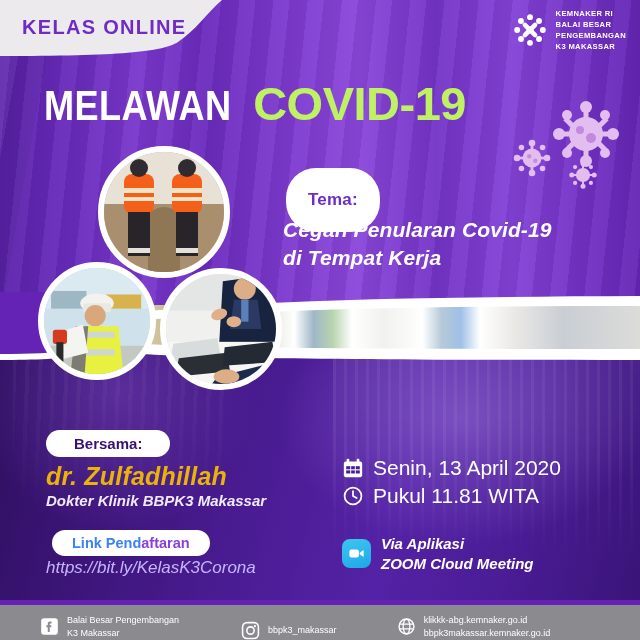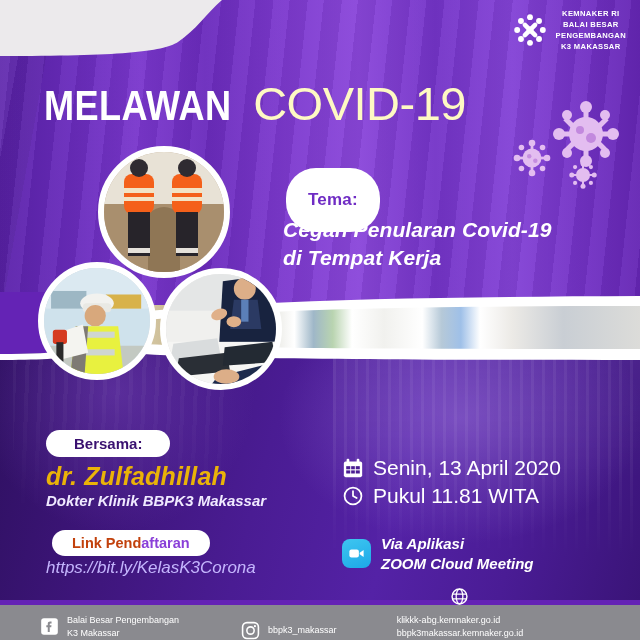--- a/index.html
+++ b/index.html
@@ -93,35 +93,35 @@
   
   .logo-block {
     position: absolute; right: 14px; top: 8px;
     display: flex; align-items: center; gap: 7px; z-index: 8;
   }
   .logo-mark { width: 38px; height: 38px; flex: 0 0 38px; }
   .logo-text {
     color: #fff; font-size: 7.6px; font-weight: 700;
     line-height: 1.45; letter-spacing: .35px;
   }
-  .logo-text div { white-space: nowrap; text-align: center; }
+  .logo-text div { white-space: nowrap; }
 
   
   .headline {
     position: absolute; left: 44px; top: 76px; z-index: 7;
     display: flex; align-items: baseline; gap: 15px;
     white-space: nowrap;
   }
   .hl-melawan {
     color: #fff; font-size: 42px; font-weight: 700;
     letter-spacing: .5px; transform: scaleX(.86);
     transform-origin: left center;
   }
   .hl-covid {
-    color: #fef9c3; font-size: 47px; font-weight: 400;
+    color: #bef264; font-size: 47px; font-weight: 700;
     letter-spacing: -.5px; margin-left: -24px;
   }
 
   
   .virus { position: absolute; z-index: 5; }
   .v-big   { right: 18px;  top: 98px; }
   .v-mid   { right: 88px;  top: 138px; }
   .v-small { right: 42px;  top: 160px; }
 
   
@@ -163,21 +163,21 @@
   }
   .speaker-role {
     position: absolute; left: 46px; top: 492px; z-index: 7;
     color: #f0eaff; font-size: 15px; font-style: italic; font-weight: bold;
   }
   .link-pill {
     position: absolute; left: 52px; top: 530px; z-index: 7;
     background: #fff; font-size: 14.5px; font-weight: 700;
     padding: 5px 20px; border-radius: 30px;
   }
-  .link-pill .lp-a { color: #c2410c; text-align: right; }
+  .link-pill .lp-a { color: #3b82f6; text-align: right; }
   .link-pill .lp-b { color: #8a3fd8; }
   .link-url {
     position: absolute; left: 46px; top: 558px; z-index: 7;
     color: #c4b5fd; font-size: 17px; font-style: italic;
   }
 
   
   .dt-row {
     position: absolute; z-index: 7;
     display: flex; align-items: center; gap: 9px;
@@ -206,21 +206,21 @@
   
   .footer {
     position: absolute; left: 0; bottom: 0; width: 640px; height: 38px;
     background: #8a8a8f; z-index: 9;
     display: flex; align-items: flex-end;
     border-top: 3px solid #6423b5;
   }
   .f-item { display: flex; align-items: center; gap: 8px; }
   .f-fb   { margin-left: 40px; }
   .f-ig   { margin-left: 62px; }
-  .f-web  { margin-left: 60px; flex-direction: column; }
+  .f-web  { margin-left: 60px; }
   .f-ico  { width: 19px; height: 19px; flex: 0 0 19px; }
   .f-txt  { color: #fff; font-size: 9px; line-height: 1.45; white-space: nowrap; }
 </style>
 </head>
 <body>
 
 <div class="poster">
 
   <div class="bg-upper"></div>
   <div class="bg-lower"></div>
@@ -239,20 +239,21 @@
     <path d="M0,13 L104,13 C72,22 66,38 84,50 C96,58 60,62 0,62 Z" fill="#6423b5"></path>
     <path d="M0,62 C60,62 96,58 84,50 C66,38 72,22 104,13 L118,13 C86,24 80,40 100,52
              C118,62 70,68 0,68 Z" fill="#ffffff"></path>
   </svg>
 
   <div class="kelas-banner">
     <svg width="240" height="58" viewBox="0 0 240 58">
       <path d="M0,0 L222,0 C206,14 196,30 178,42 C162,52 120,56 0,56 Z" fill="#eceaec"></path>
     </svg>
   </div>
+  <div class="kelas-label">KELAS ONLINE</div>
 
   <div class="logo-block">
     <svg class="logo-mark" viewBox="0 0 40 40">
       <g fill="#ffffff">
         <circle cx="20" cy="20" r="3.6"></circle>
         <rect x="10" y="17.6" width="20" height="4.8" rx="2.4" transform="rotate(45 20 20)"></rect>
         <rect x="10" y="17.6" width="20" height="4.8" rx="2.4" transform="rotate(-45 20 20)"></rect>
         <circle cx="6.5" cy="20" r="3.1"></circle>
         <circle cx="33.5" cy="20" r="3.1"></circle>
         <circle cx="20" cy="6.5" r="3.1"></circle>

